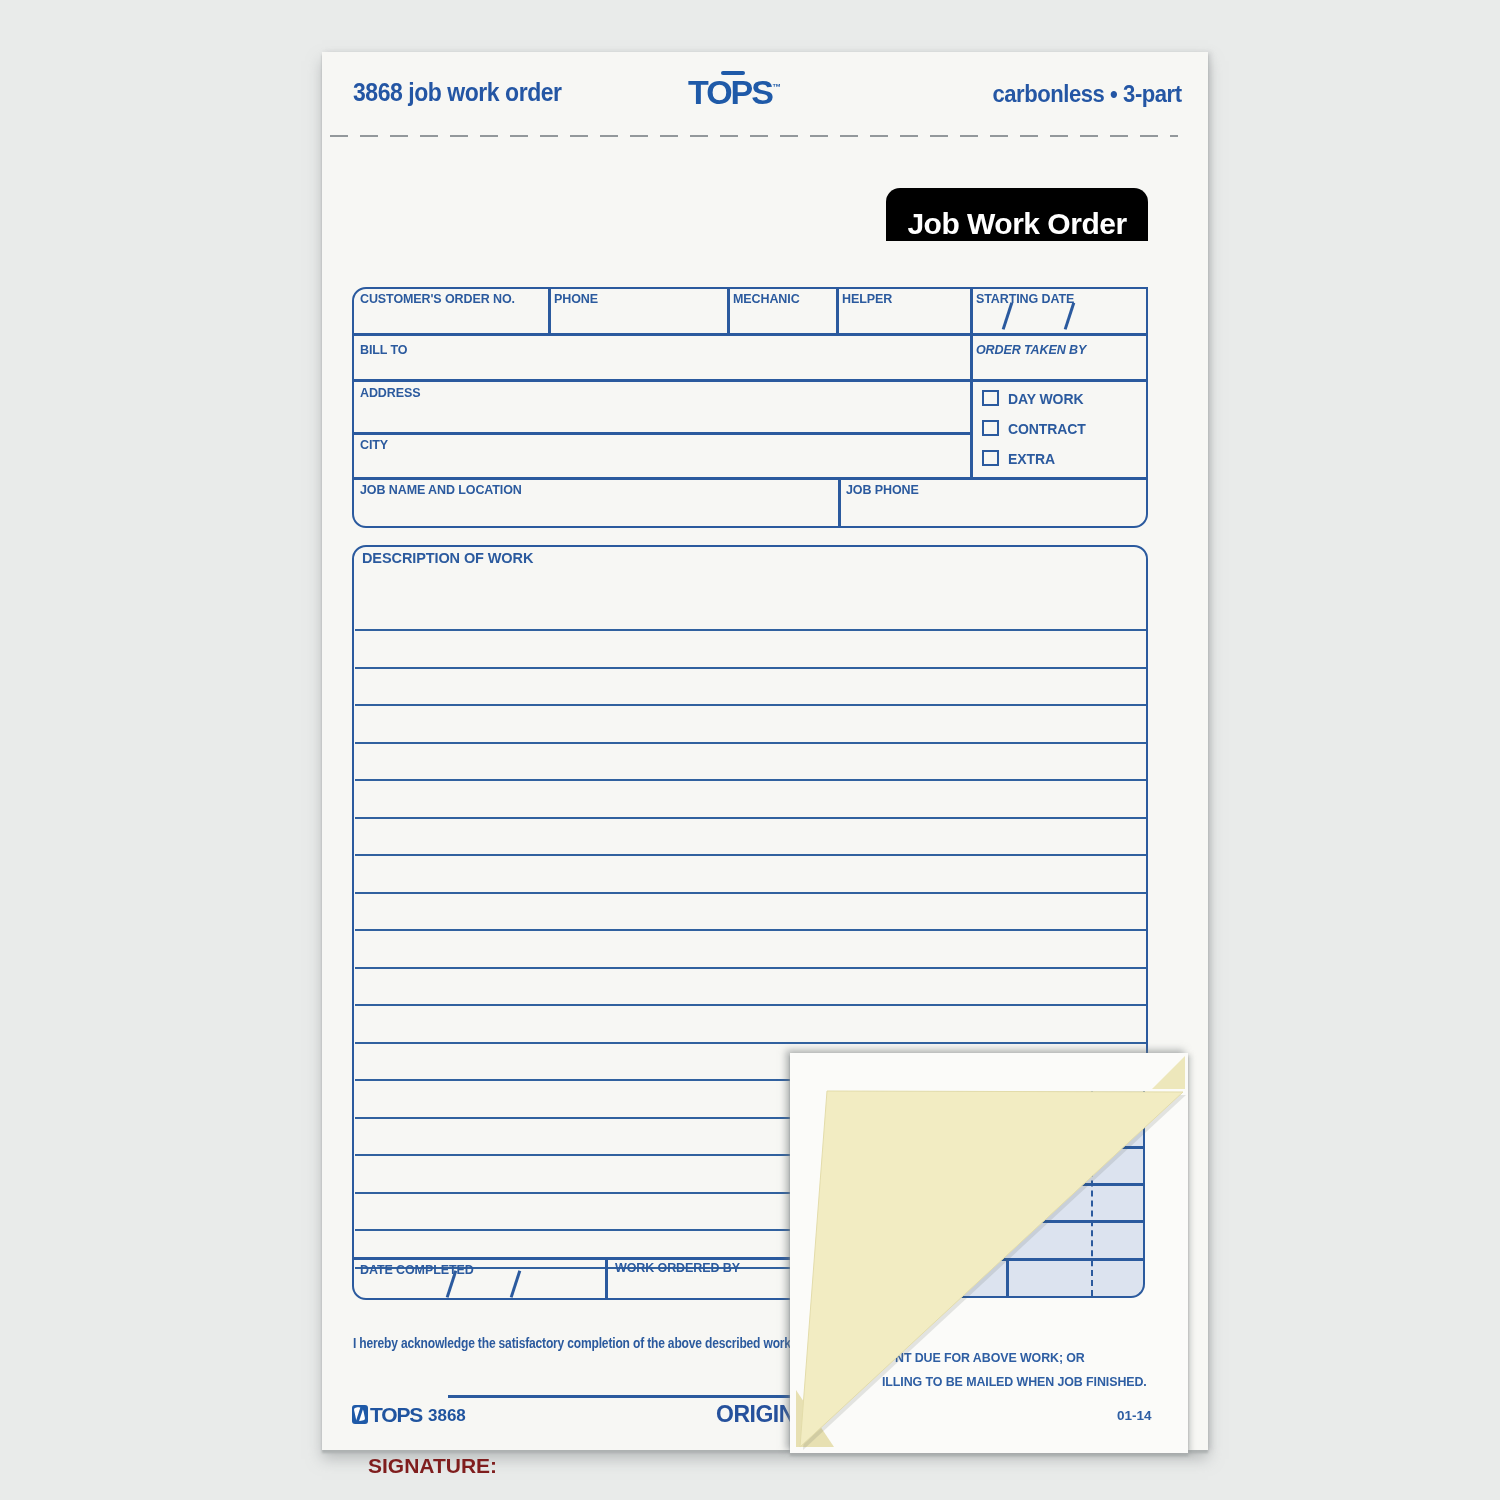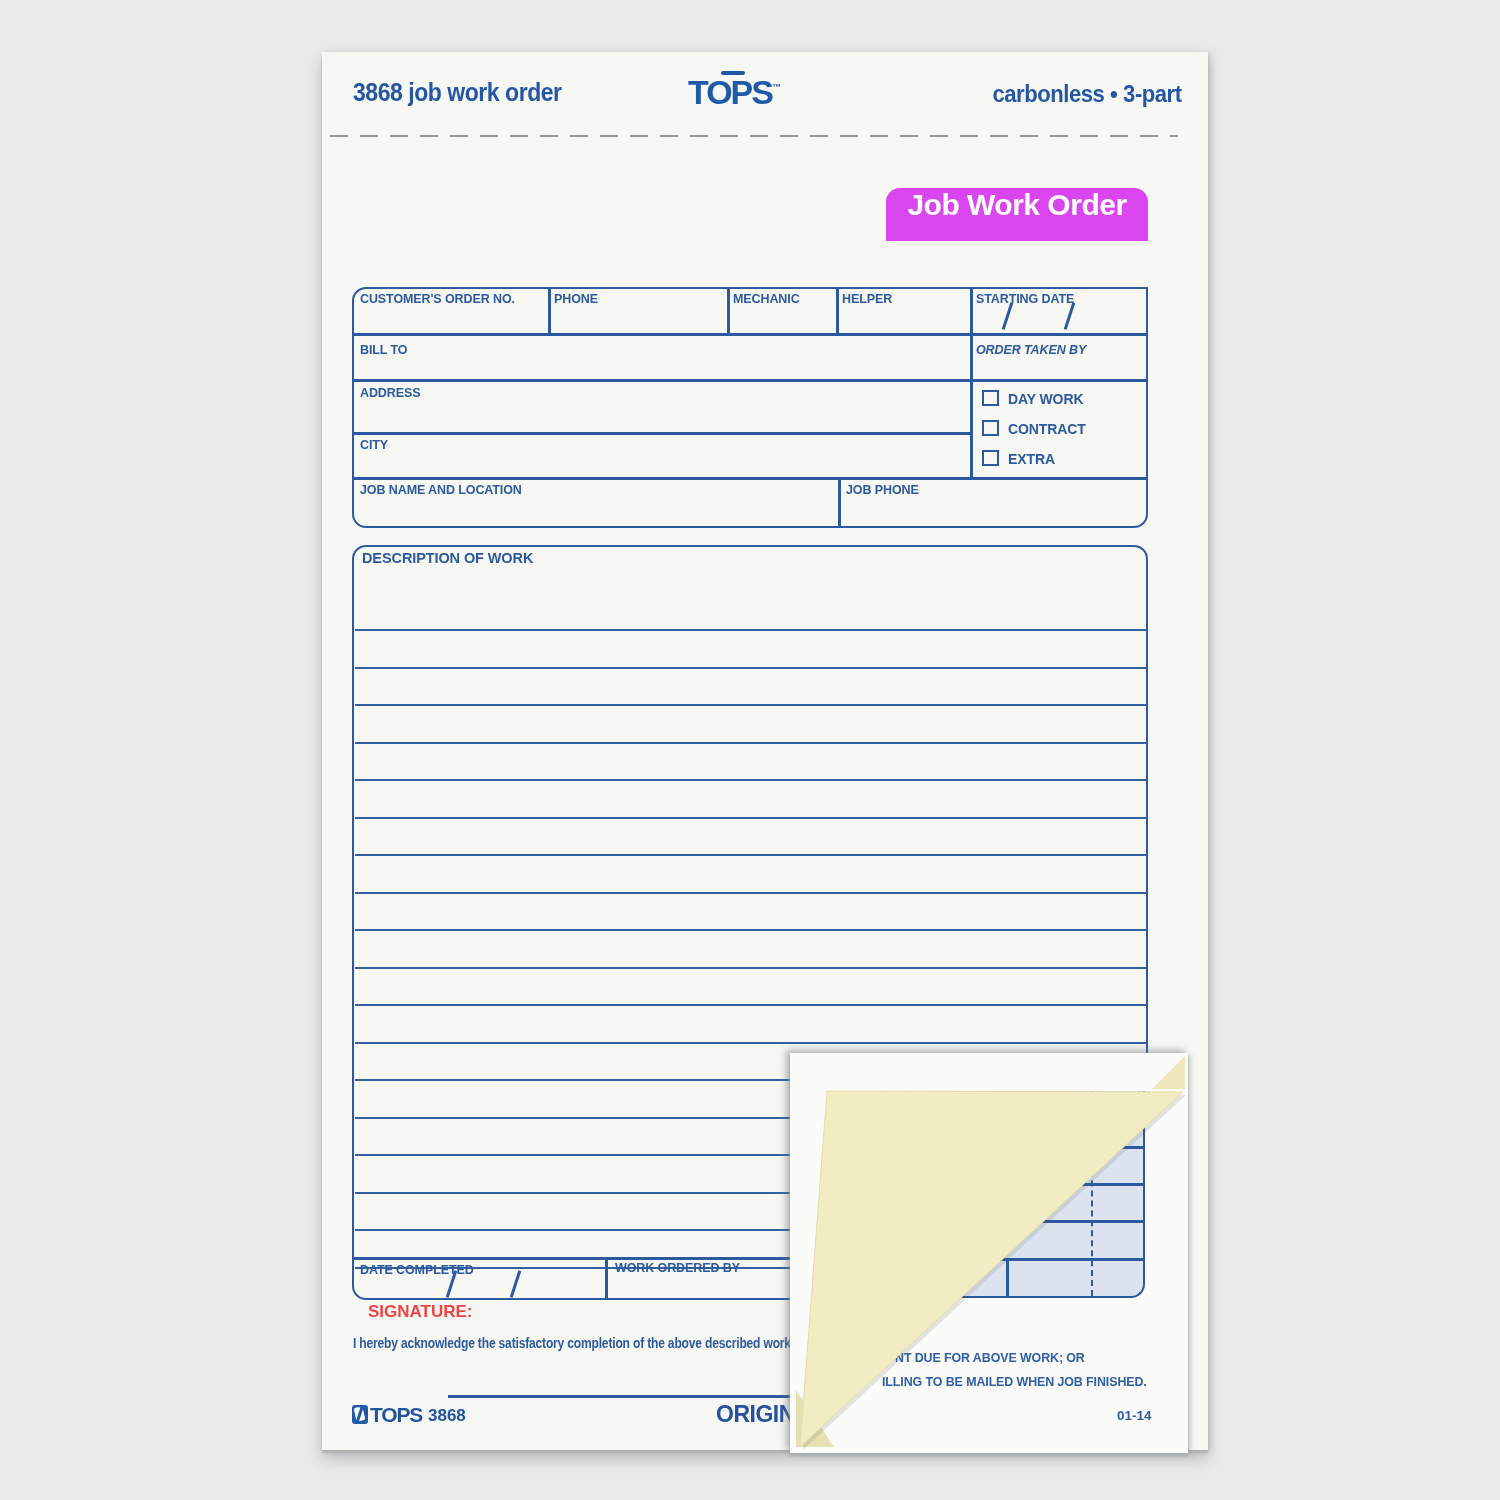--- a/index.html
+++ b/index.html
@@ -53,22 +53,22 @@
     font-size:34px; font-weight:700; color:#1f5aa8; letter-spacing:-2px; line-height:1;
   }
   .logo-tm { font-size:9px; font-weight:700; color:#1f5aa8; vertical-align:14px; letter-spacing:0; }
   .perf {
     position:absolute; left:8px; top:83px; width:848px; height:2px;
     background:repeating-linear-gradient(to right,#93989b 0 18px, transparent 18px 30px);
   }
   
   .titlebox {
     position:absolute; left:564px; top:136px; width:262px; height:53px;
-    background:#d946ef; border-radius:14px 14px 0 0;
-    display:flex; align-items:flex-start; justify-content:center;
+    background:#000000; border-radius:14px 14px 0 0;
+    display:flex; align-items:flex-end; justify-content:center;
   }
   .titlebox span {
     color:#fff; font-size:30px; font-weight:700; letter-spacing:-0.5px; white-space:nowrap;
   }
   .datebox {
     position:absolute; left:534px; top:187px; width:292px; height:48px;
     background:#d9e0ec; border:2.5px solid #2b5a9e; border-bottom:none;
     border-radius:12px 0 0 0;
   }
   .datebox .lbl { left:10px; top:5px; font-size:13px; }
@@ -87,21 +87,21 @@
   }
   .cbx {
     position:absolute; width:17px; height:16px; border:2px solid #2b5a9e; background:transparent;
   }
   .cbx-lbl { font-size:14px; }
   
   .ack {
     position:absolute; left:31px; top:1283px; font-size:14px; font-weight:700; color:#2b5a9e;
     white-space:nowrap; transform:scaleX(.86); transform-origin:left top; letter-spacing:-0.2px;
   }
-  .sig-lbl { position:absolute; left:46px; top:1250px; font-size:17px; font-weight:700; color:#ef4444; }
+  .sig-lbl { position:absolute; left:46px; top:1402px; font-size:21px; font-weight:700; color:#7f1d1d; }
   .sig-line { position:absolute; left:126px; top:1343px; width:352px; height:2.5px; background:#2b5a9e; }
   .footer-logo { position:absolute; left:30px; top:1350px; display:flex; align-items:center; }
   .footer-logo .logo-icon { width:16px; height:19px; border-radius:3px; margin-right:2px; }
   .footer-logo .logo-icon::after { left:3px; top:2px; width:9px; height:14px; border-radius:2px 5px 2px 2px; }
   .footer-logo .logo-icon::before { left:6px; top:1px; width:3px; height:18px; }
   .footer-logo .f-text { font-size:21px; font-weight:700; color:#20549f; letter-spacing:-1.2px; line-height:1; }
   .footer-logo .f-num { font-size:17px; font-weight:700; color:#20549f; margin-left:6px; margin-top:4px; }
   .original {
     position:absolute; left:394px; top:1349px; font-size:23px; font-weight:700;
     color:#26519c; letter-spacing:-0.5px; white-space:nowrap;

